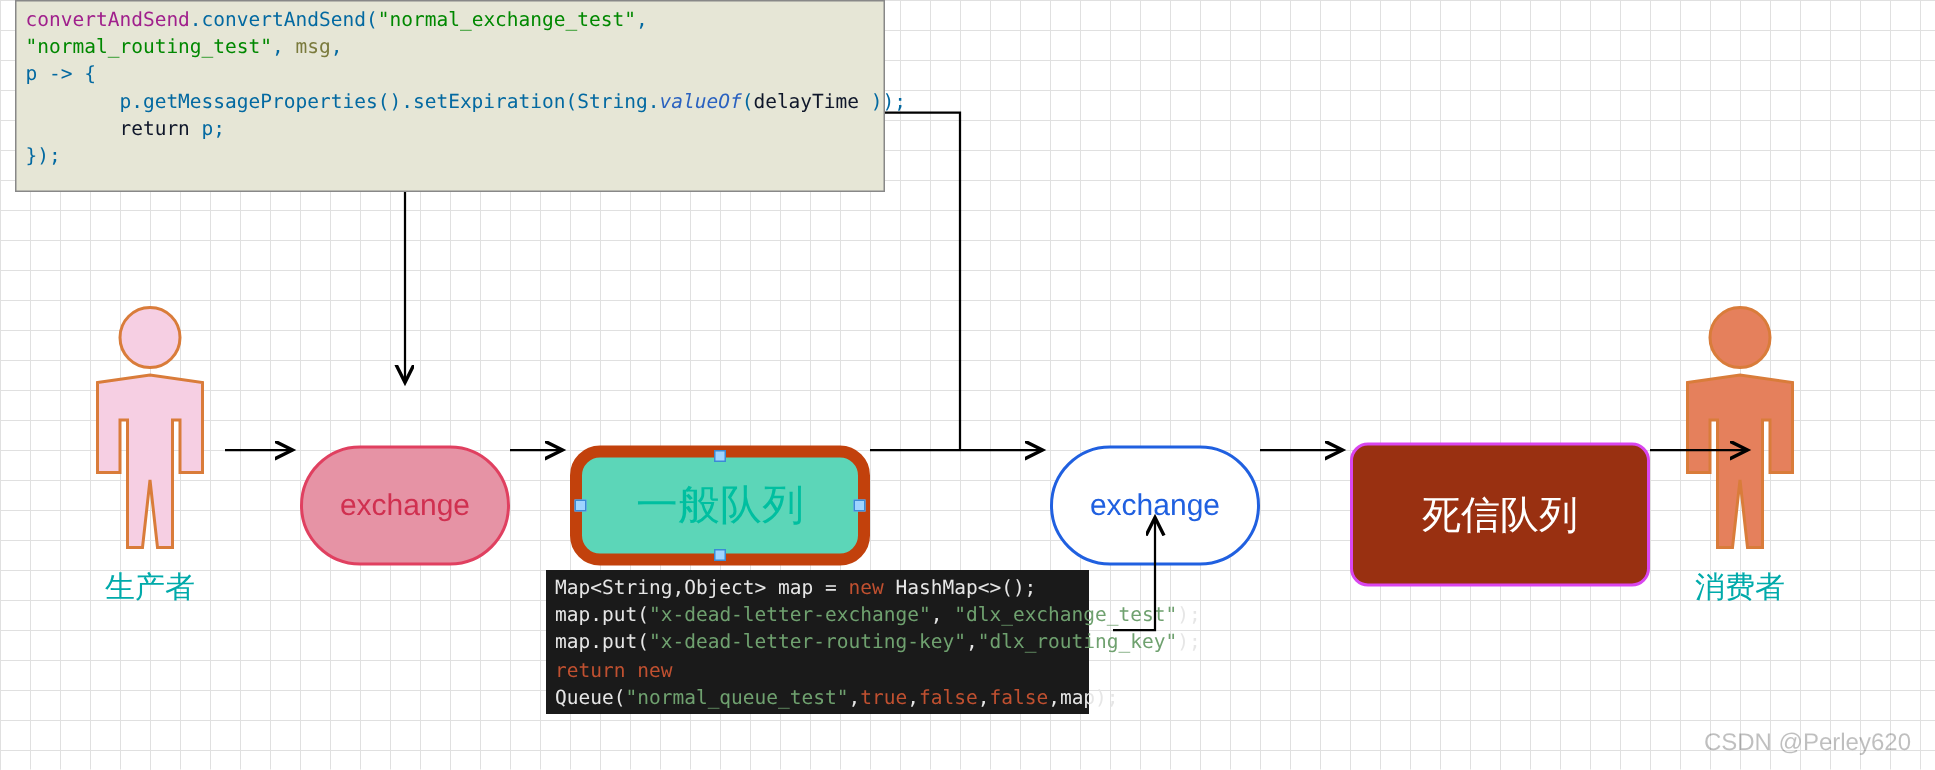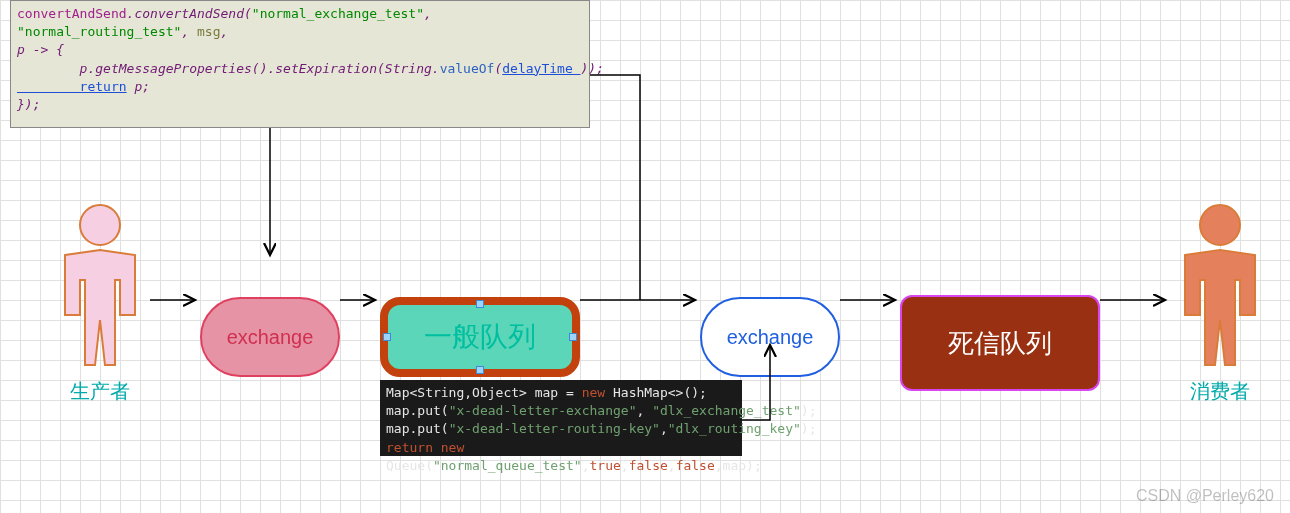--- a/index.html
+++ b/index.html
@@ -38,31 +38,31 @@
     white-space: pre;
   }
   .code-top {
     top: 0px; left: 10px;
     width: 580px; height: 128px;
     background: #e6e6d6;
     border: 1px solid #888;
     color: #888;
   }
   .code-bottom {
-    top: 380px; left: 380px;
-    width: 362px; height: 76px;
+    top: 380px; left: 364px;
+    width: 362px; height: 96px;
     background: #1a1a1a;
     color: #ccc;
   }
   .c-purple { color: #a0208c; }
   .c-green  { color: #008800; }
-  .c-blue   { color: #2b62c0; }
-  .c-orange { color: #1d4ed8; text-decoration: underline; }
+  .c-blue   { color: #2b62c0; font-style: italic; }
+  .c-orange { color: #0f172a; }
   .c-olive  { color: #7a7a3c; }
-  .c-gray   { color: #701a75; font-style: italic; }
+  .c-gray   { color: #0369a1; }
   .c-str    { color: #6fa16f; }
   .c-kw     { color: #c05030; }
   .c-white  { color: #e6e6e6; }
 
   .node {
     position: absolute;
     display: flex;
     align-items: center;
     justify-content: center;
     font-size: 20px;
@@ -141,21 +141,21 @@
 <div class="actor" style="top:200px; left:50px;">
   <svg width="100" height="170" viewBox="0 0 100 170">
     <g fill="#f6cfe3" stroke="#d97c3a" stroke-width="2">
       <circle cx="50" cy="25" r="20"></circle>
       <path d="M15 55 L50 50 L85 55 L85 115 L70 115 L70 80 L65 80 L65 165 L55 165 L50 120 L45 165 L35 165 L35 80 L30 80 L30 115 L15 115 Z"></path>
     </g>
   </svg>
   <div class="actor-label">生产者</div>
 </div>
 
-<div class="actor" style="top:200px; left:1170px;text-align:center;">
+<div class="actor" style="top:200px; left:1110px;text-align:center;">
   <svg width="100" height="170" viewBox="0 0 100 170">
     <g fill="#e5805c" stroke="#d97c3a" stroke-width="2">
       <circle cx="50" cy="25" r="20"></circle>
       <path d="M15 55 L50 50 L85 55 L85 115 L70 115 L70 80 L65 80 L65 165 L55 165 L50 120 L45 165 L35 165 L35 80 L30 80 L30 115 L15 115 Z"></path>
     </g>
   </svg>
   <div class="actor-label">消费者</div>
 </div>
 
 <div class="node exchange1">exchange</div>

